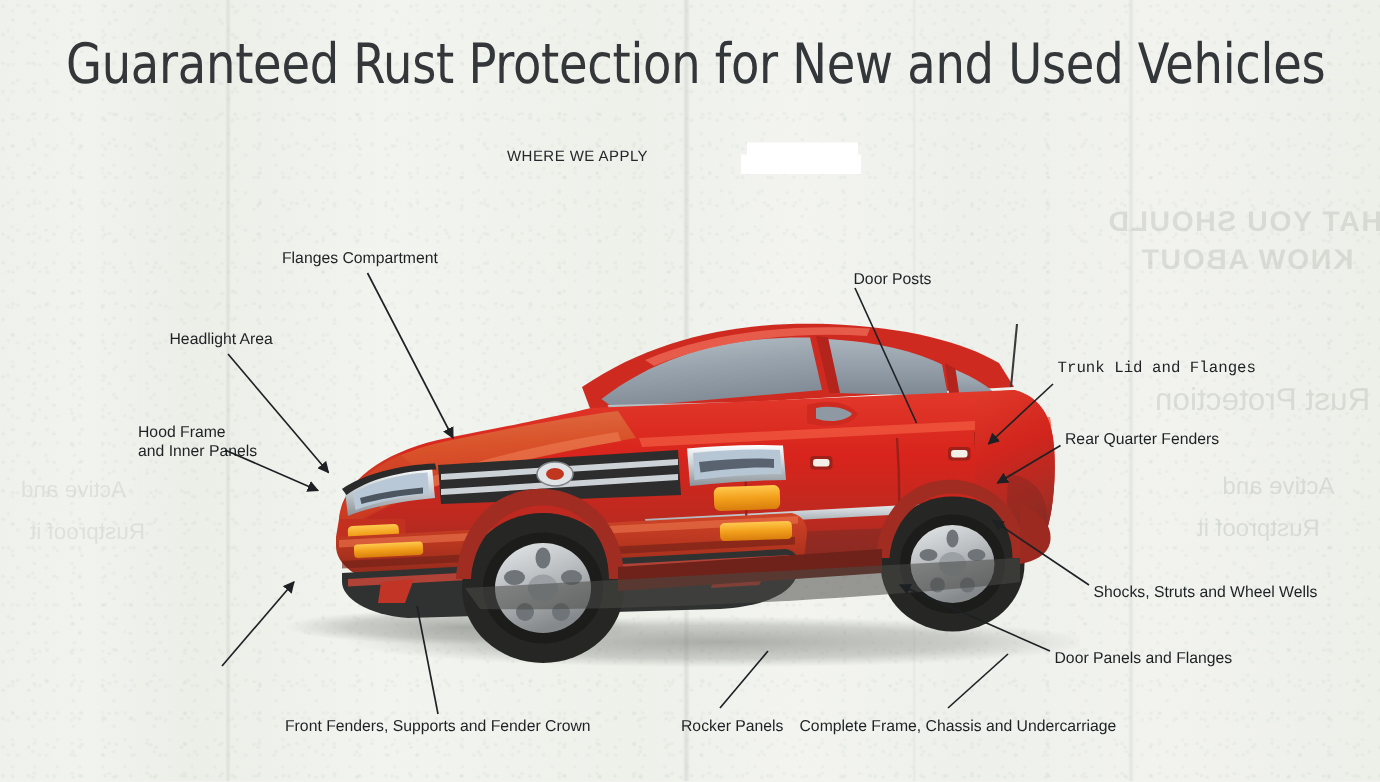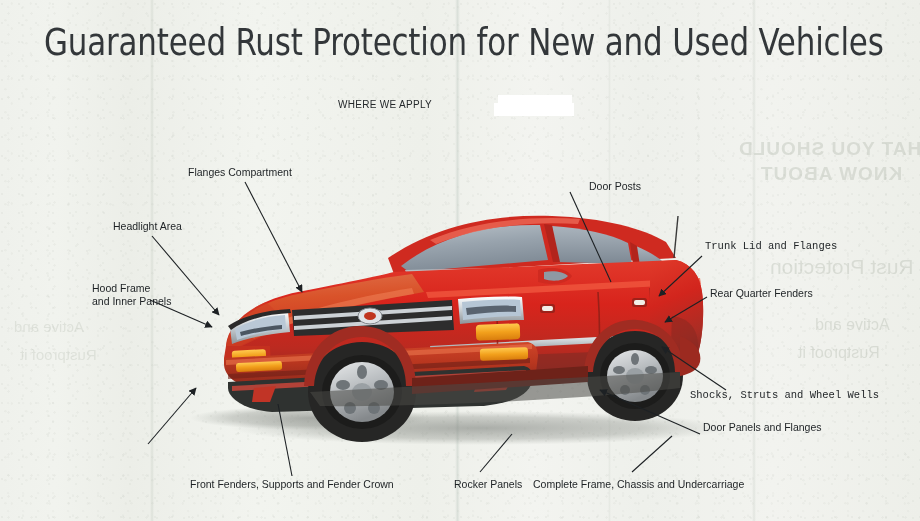--- a/index.html
+++ b/index.html
@@ -328,20 +328,20 @@
     </g>
   </svg>
 
   <div class="lbl" style="left:188px;top:166px;">Flanges Compartment</div>
   <div class="lbl" style="left:113px;top:220px;">Headlight Area</div>
   <div class="lbl" style="left:92px;top:282px;">Hood Frame
 and Inner Panels</div>
   <div class="lbl" style="left:190px;top:478px;">Front Fenders, Supports and Fender Crown</div>
   <div class="lbl" style="left:430px;top:478px;padding-left:24px;">Rocker Panels</div>
   <div class="lbl" style="left:533px;top:478px;">Complete Frame, Chassis and Undercarriage</div>
-  <div class="lbl" style="left:572px;top:180px;padding-left:17px;">Door Posts</div>
+  <div class="lbl" style="left:552px;top:180px;padding-left:17px;">Door Posts</div>
   <div class="lbl" style="left:705px;top:240px;font-family:Liberation Mono, monospace;">Trunk Lid and Flanges</div>
   <div class="lbl" style="left:710px;top:287px;">Rear Quarter Fenders</div>
-  <div class="lbl" style="left:690px;top:389px;font-family:Liberation Mono, monospace;">Shocks, Struts and Wheel Wells</div>
-  <div class="lbl" style="left:703px;top:421px;">Door Panels and Flanges</div>
+  <div class="lbl" style="left:729px;top:389px;">Shocks, Struts and Wheel Wells</div>
+  <div class="lbl" style="left:703px;top:433px;">Door Panels and Flanges</div>
 
   <div id="grain"></div>
 </div>
 
 </body></html>

